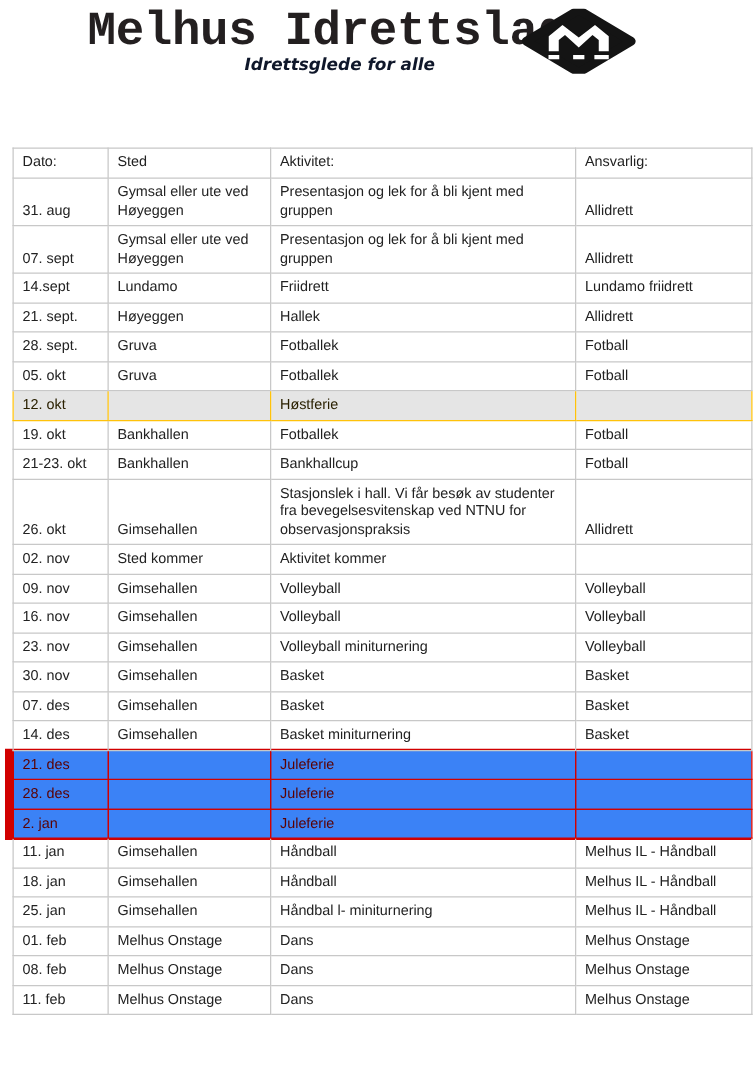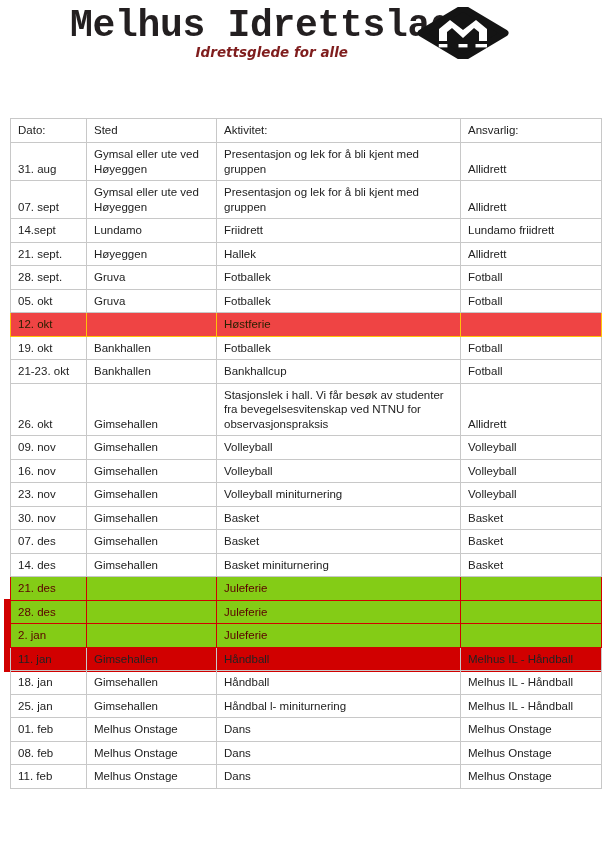--- a/index.html
+++ b/index.html
@@ -38,21 +38,21 @@
     color: #231f20;
     text-align: left;
     white-space: nowrap;
   }
   .brand-tagline {
     font-family: "DejaVu Sans", sans-serif;
     font-size: 13.5px;
     font-style: italic;
     font-weight: bold;
     line-height: 16px;
-    color: #7f1d1d;
+    color: #0f172a;
     text-align: right;
     margin-top: 1px;
     white-space: nowrap;
   }
   .logo-mark {
     position: absolute;
     left: 417px;
     top: 7px;
     width: 92px;
     height: 52px;
@@ -101,26 +101,26 @@
     height: 48px;
     margin-top: 16px;
   }
   td.cell-top {
     vertical-align: top;
     padding-top: 4px;
   }
 
   
   tr.hl-orange td {
-    background: #ef4444;
+    background: #e5e5e5;
     border-color: #ffc20a;
     color: #2a2000;
   }
   tr.hl-red td {
-    background: #84cc16;
+    background: #3b82f6;
     border-color: #d10000;
     color: #5a0000;
   }
 
   
   .red-bleed {
     position: absolute;
     left: 0;
     width: 597px;
     background: #d10000;
@@ -223,20 +223,26 @@
           <td>Bankhallcup</td>
           <td>Fotball</td>
         </tr>
         <tr class="r-xtall">
           <td>26. okt</td>
           <td class="cell-top">Gimsehallen</td>
           <td class="cell-top">Stasjonslek i hall. Vi får besøk av studenter fra bevegelsesvitenskap ved NTNU for observasjonspraksis</td>
           <td>Allidrett</td>
         </tr>
         <tr>
+          <td>02. nov</td>
+          <td>Sted kommer</td>
+          <td>Aktivitet kommer</td>
+          <td></td>
+        </tr>
+        <tr>
           <td>09. nov</td>
           <td>Gimsehallen</td>
           <td>Volleyball</td>
           <td>Volleyball</td>
         </tr>
         <tr>
           <td>16. nov</td>
           <td>Gimsehallen</td>
           <td>Volleyball</td>
           <td>Volleyball</td>

